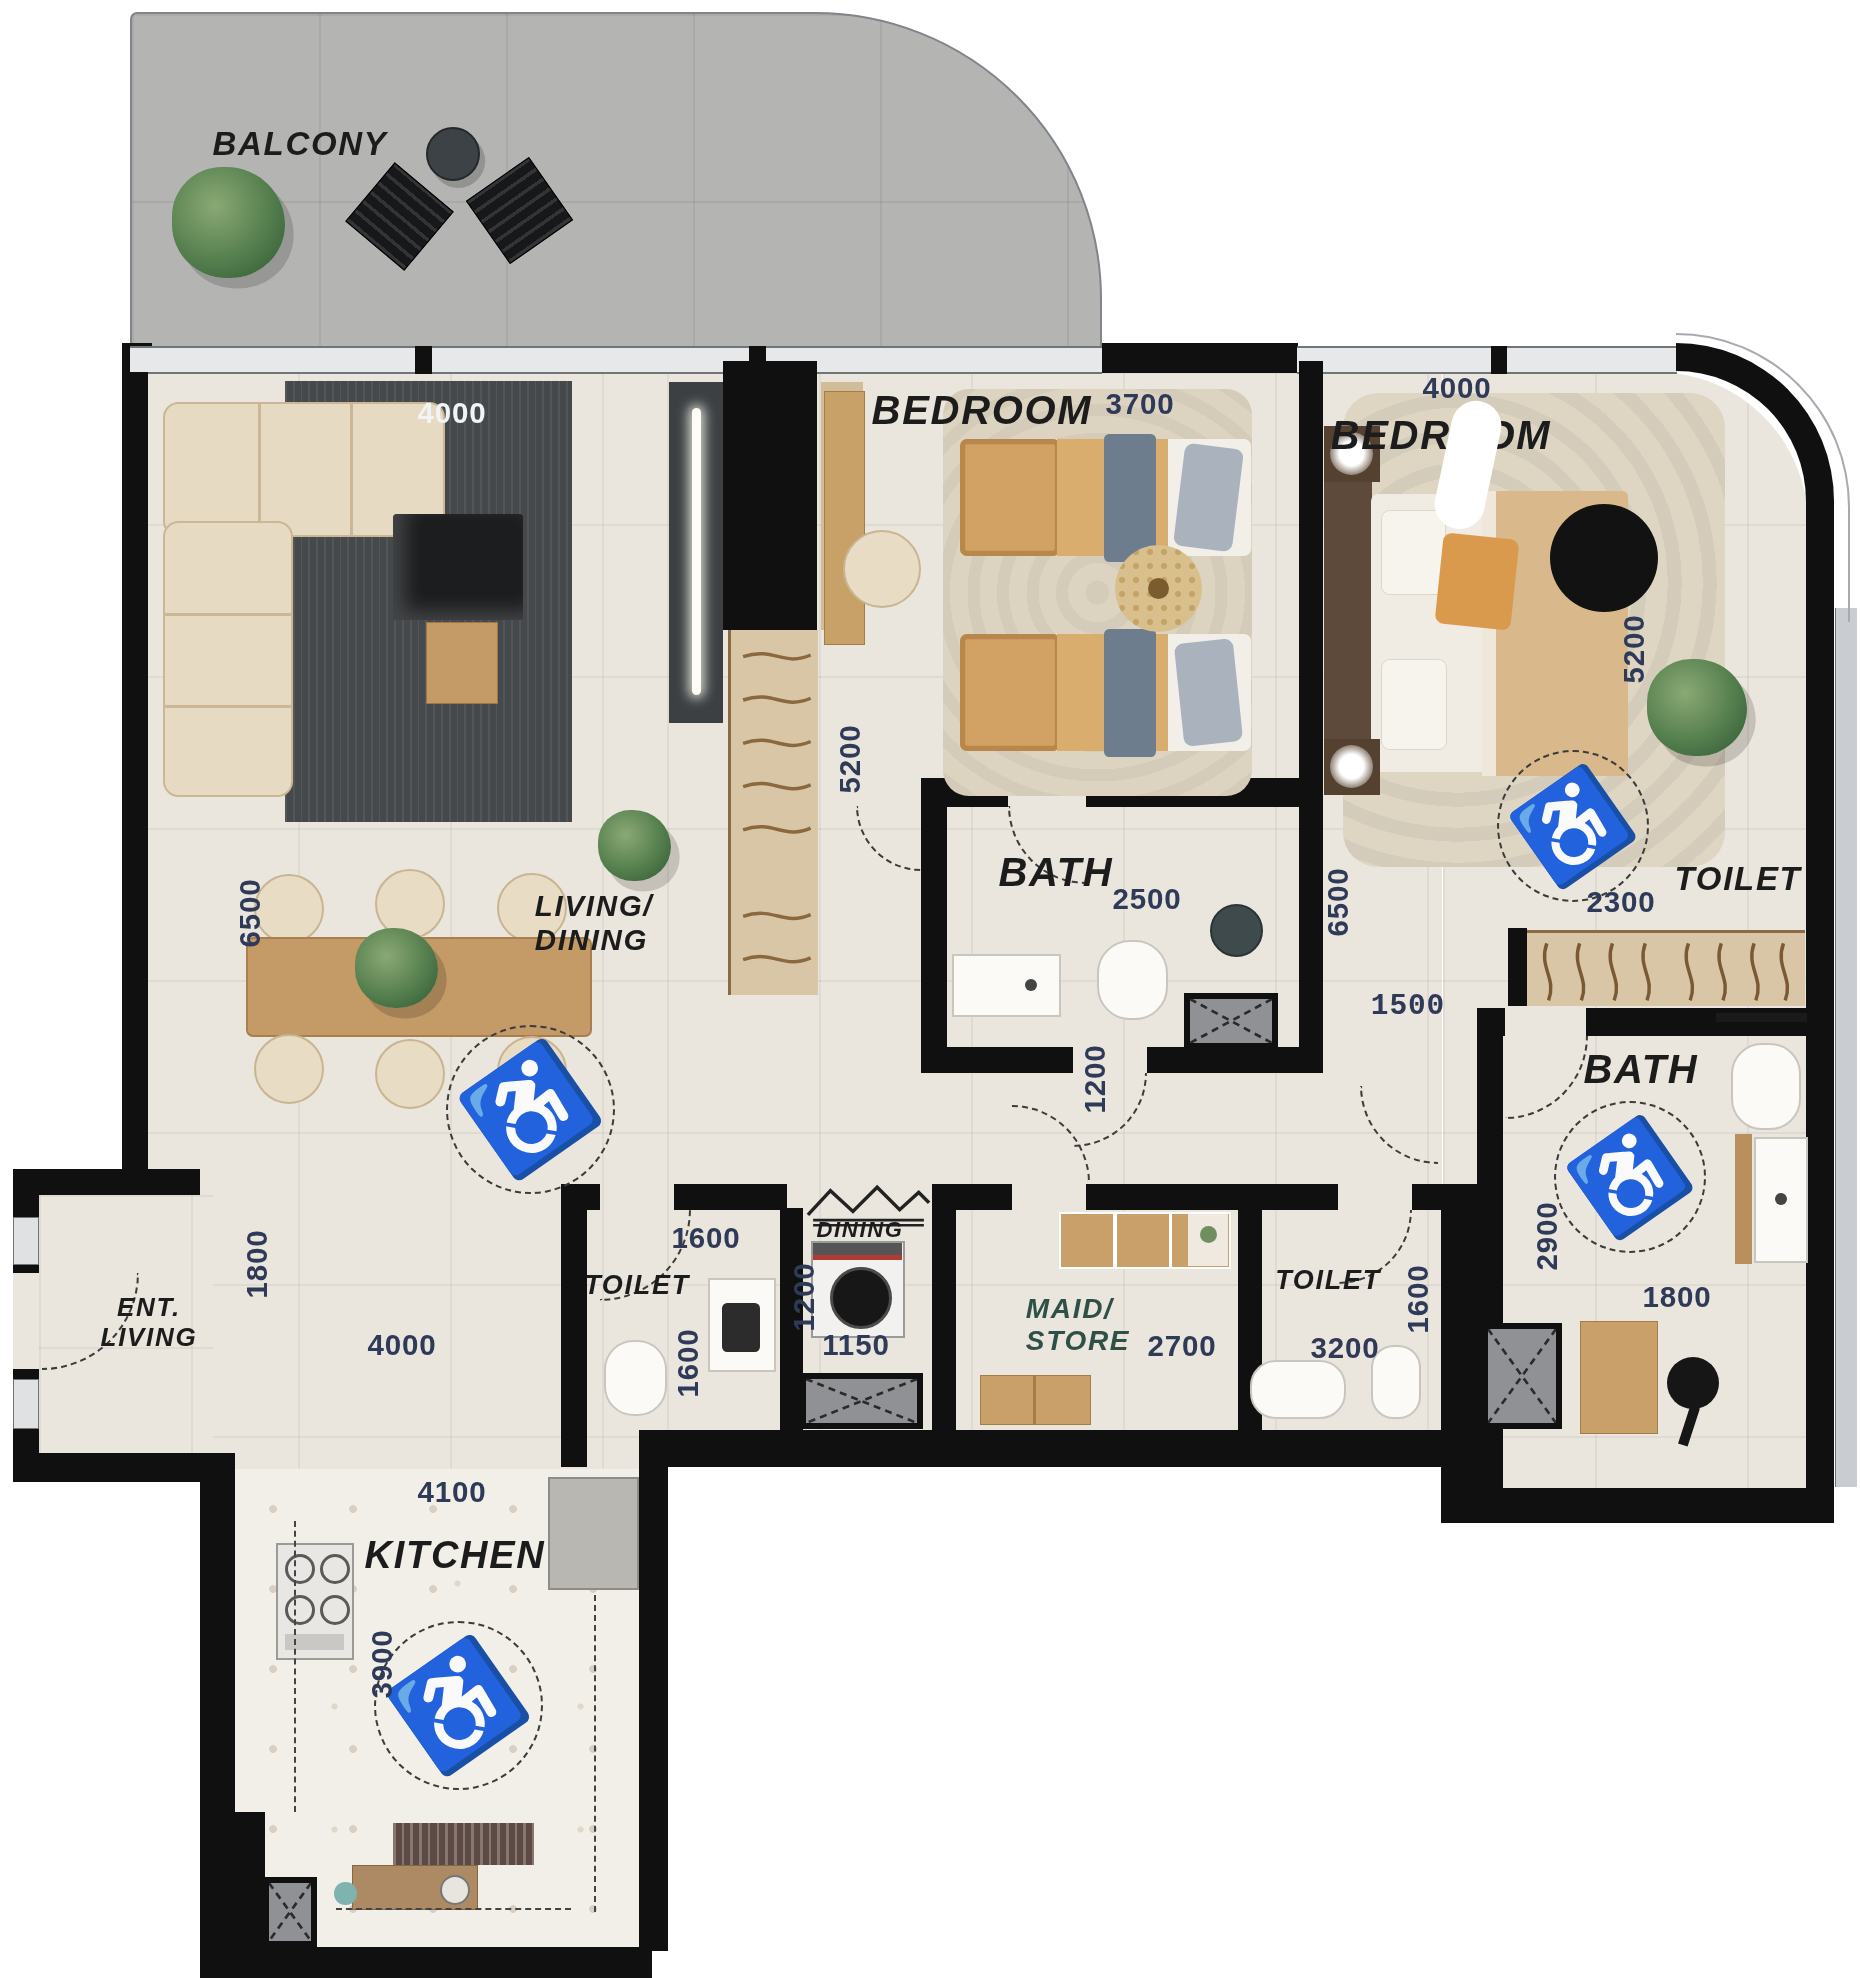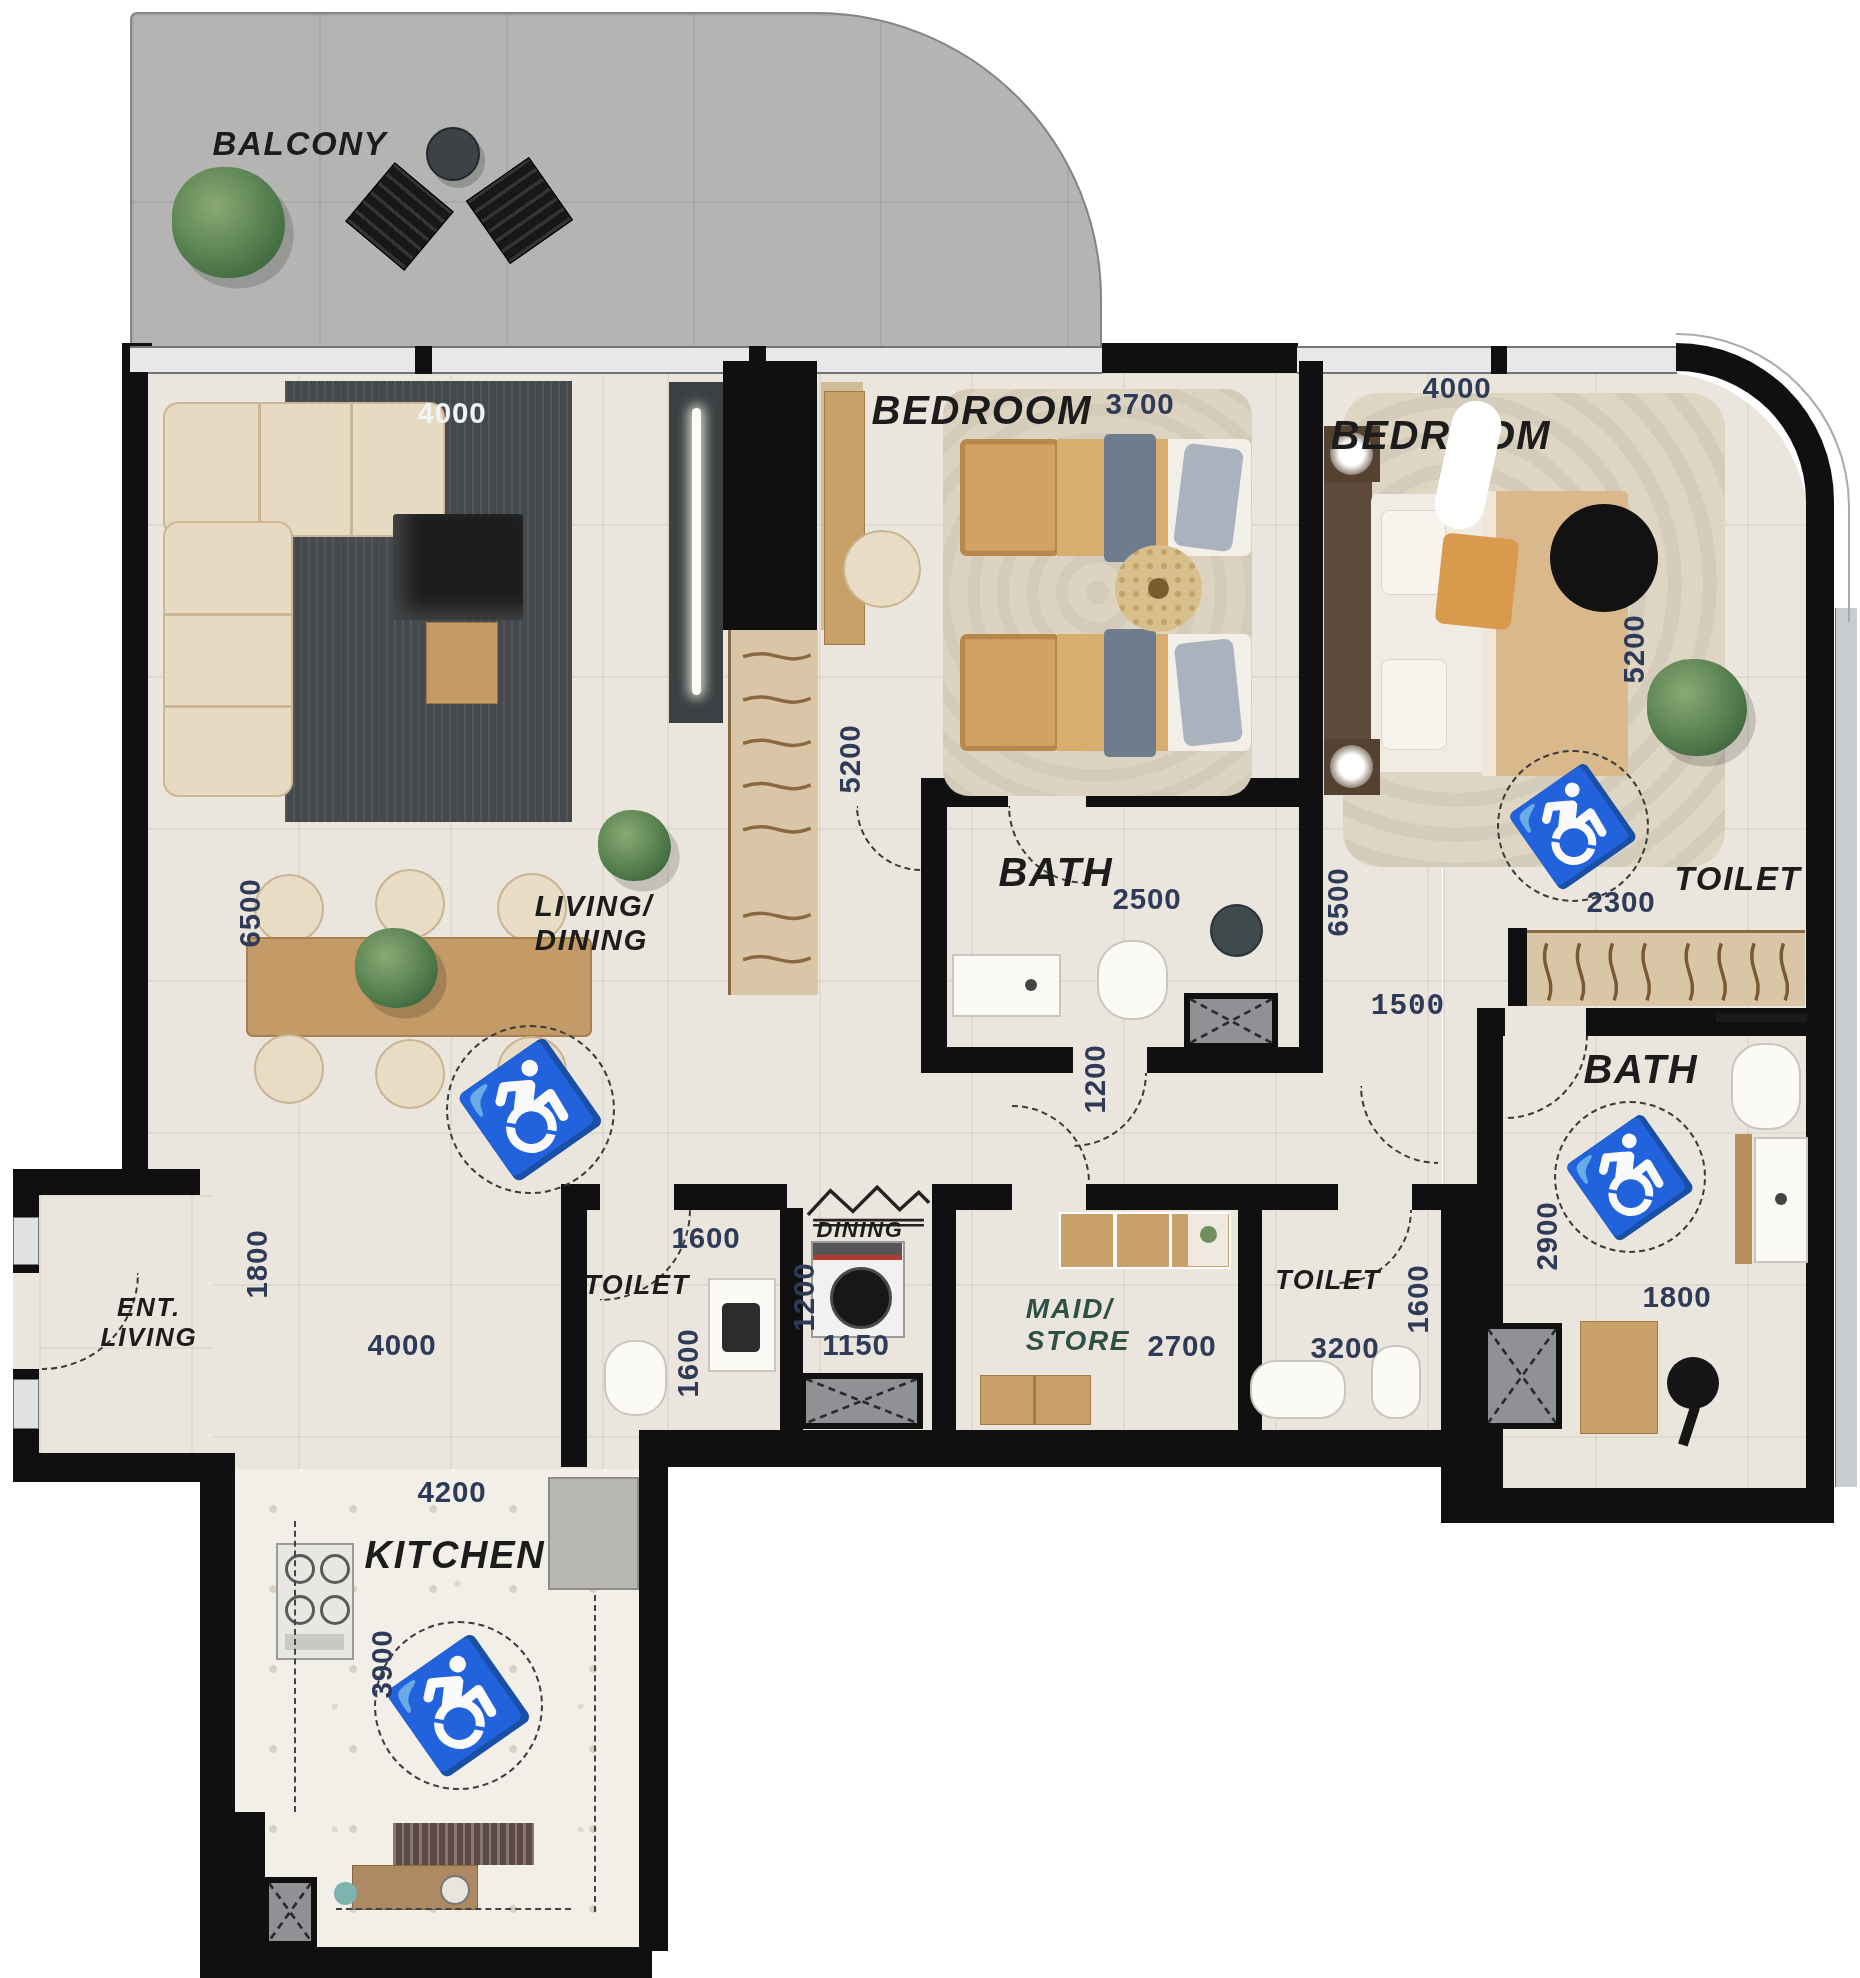--- a/index.html
+++ b/index.html
@@ -320,21 +320,21 @@
 STORE</div>
   <div class="rlabel" style="left:1738px;top:879px;font-size:33px;">TOILET</div>
   <div class="rlabel" style="left:149px;top:1323px;font-size:26px;">ENT.
 LIVING</div>
   <div class="rlabel" style="left:455px;top:1556px;font-size:38px;">KITCHEN</div>
 
   <div class="dim white" style="left:452px;top:413px;">4000</div>
   <div class="dim v" style="left:250px;top:913px;">6500</div>
   <div class="dim v" style="left:257px;top:1264px;">1800</div>
   <div class="dim" style="left:402px;top:1345px;">4000</div>
-  <div class="dim" style="left:452px;top:1492px;">4200</div>
+  <div class="dim" style="left:452px;top:1492px;">4100</div>
   <div class="dim v" style="left:382px;top:1664px;">3900</div>
   <div class="dim v" style="left:850px;top:759px;">5200</div>
   <div class="dim" style="left:1140px;top:404px;">3700</div>
   <div class="dim" style="left:1147px;top:899px;">2500</div>
   <div class="dim v" style="left:1338px;top:902px;">6500</div>
   <div class="dim v" style="left:1095px;top:1079px;">1200</div>
   <div class="dim" style="left:1408px;top:1006px;font-family:Liberation Mono, monospace;">1500</div>
   <div class="dim" style="left:706px;top:1238px;">1600</div>
   <div class="dim v" style="left:688px;top:1363px;">1600</div>
   <div class="dim v" style="left:804px;top:1297px;">1200</div>

